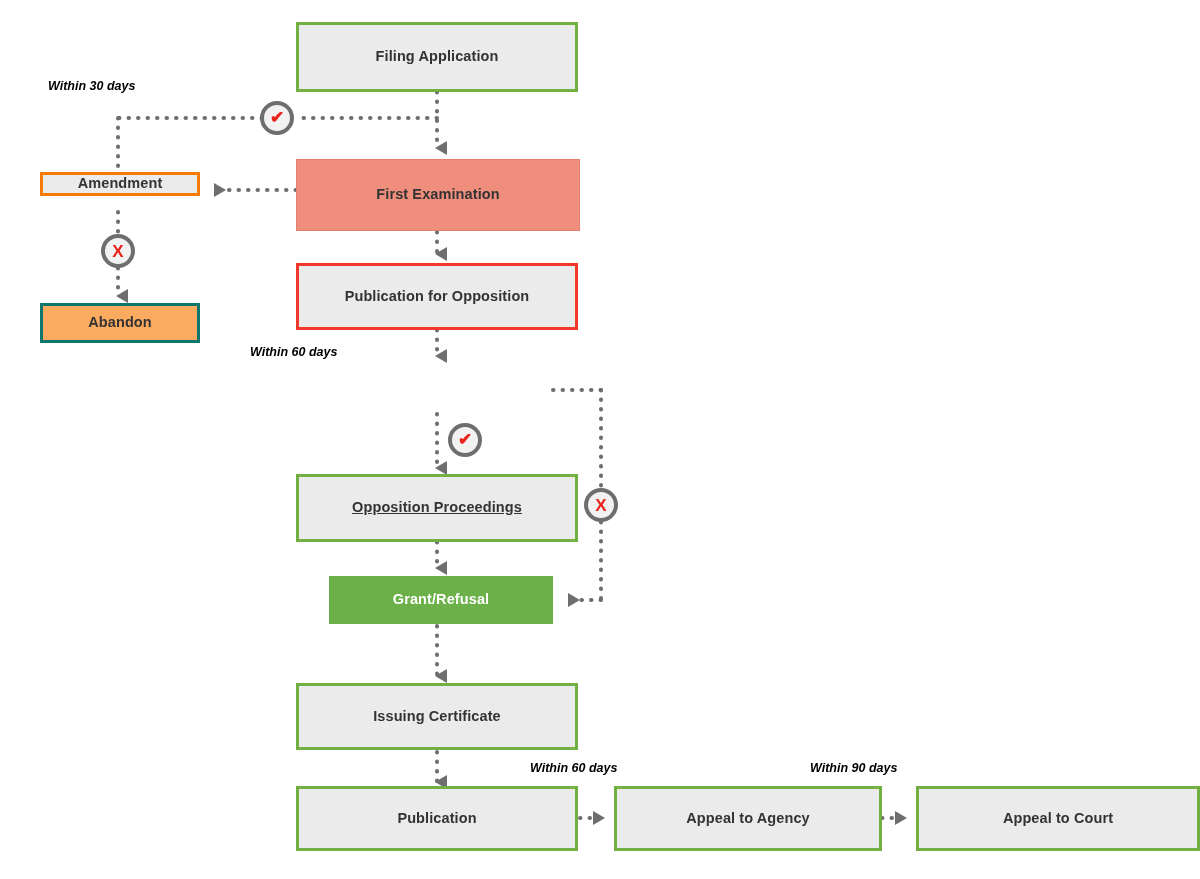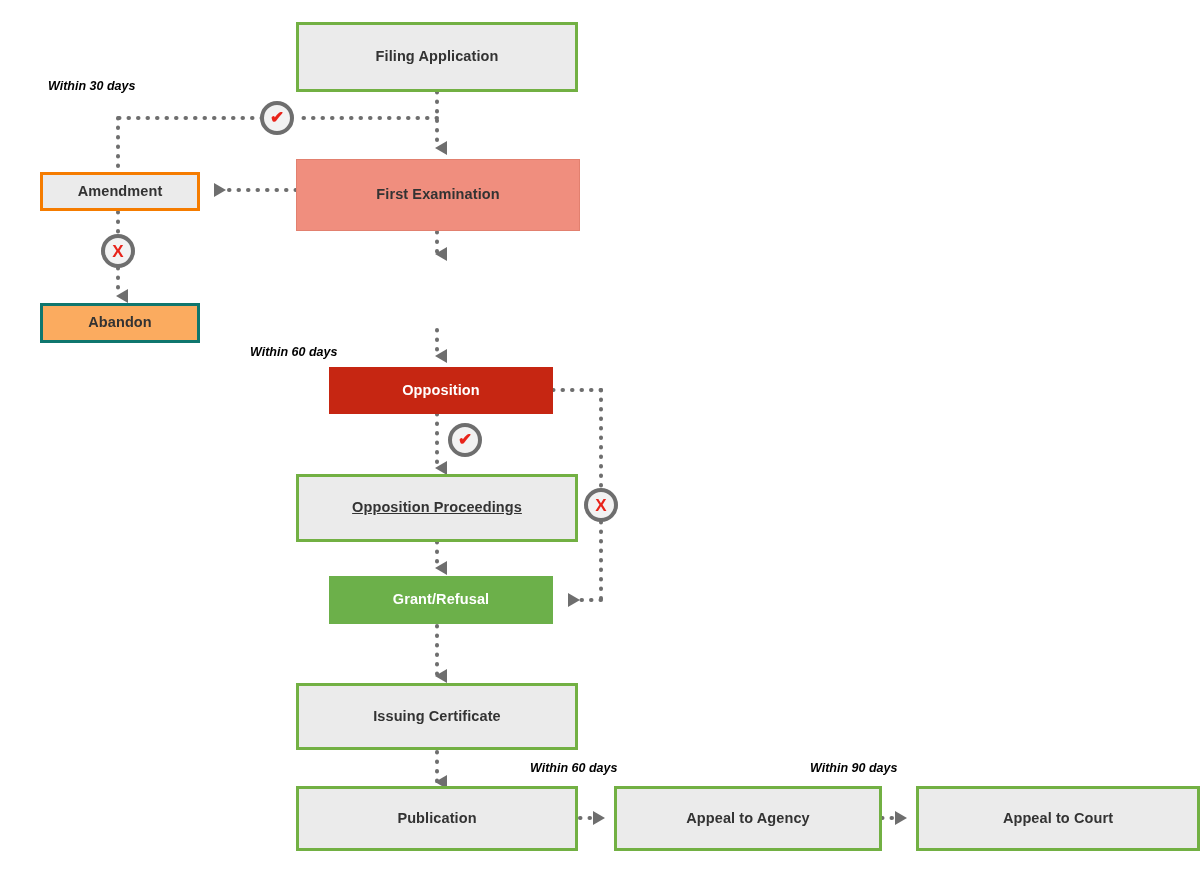--- a/index.html
+++ b/index.html
@@ -136,36 +136,36 @@
       <path d="M580,818 L603,818" marker-end="url(#arrowRight)"></path>
 
       <path d="M882,818 L905,818" marker-end="url(#arrowRight)"></path>
     </g>
   </svg>
 
   <div class="node green-outline" style="left:296px; top:22px; width:282px; height:70px;">
     <span>Filing Application</span>
   </div>
 
-  <div class="node orange-outline" style="left:40px; top:172px; width:160px; height:39px;">
+  <div class="node orange-outline" style="left:40px; top:172px; width:160px; height:24px;">
     <span>Amendment</span>
   </div>
 
   <div class="node orange-fill" style="left:40px; top:303px; width:160px; height:40px;">
     <span>Abandon</span>
   </div>
 
   <div class="node salmon-fill" style="left:296px; top:159px; width:284px; height:72px;">
     <span>First Examination</span>
   </div>
 
-
-  <div class="node darkred-fill" style="left:329px; top:367px; width:224px; height:47px;">
-    <span>Opposition</span>
-  </div>
+  <div class="node red-outline" style="left:296px; top:263px; width:282px; height:67px;">
+    <span>Publication for Opposition</span>
+  </div>
+
 
   <div class="node green-outline" style="left:296px; top:474px; width:282px; height:68px;text-decoration:underline;">
     <span>Opposition Proceedings</span>
   </div>
 
   <div class="node green-fill" style="left:329px; top:576px; width:224px; height:48px;">
     <span>Grant/Refusal</span>
   </div>
 
   <div class="node green-outline" style="left:296px; top:683px; width:282px; height:67px;">

